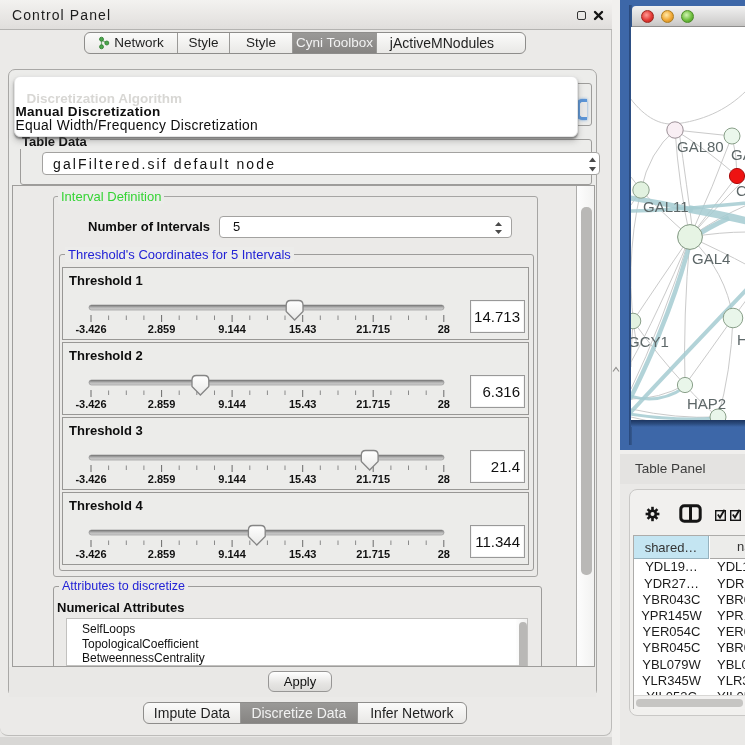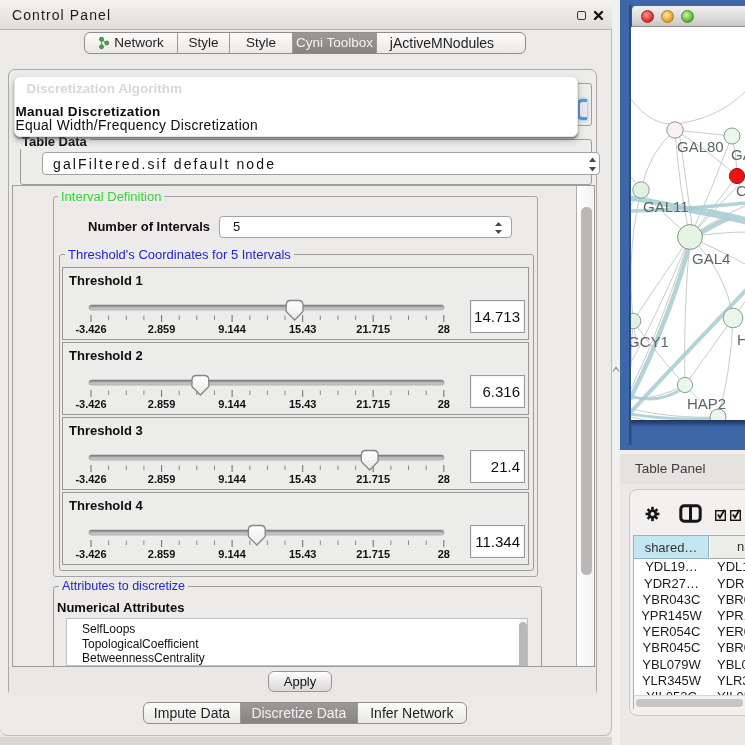--- a/index.html
+++ b/index.html
@@ -439,18 +439,18 @@
     <div style="position:absolute; left:0; top:23.4px; width:75px; font-size:13px; color:#1c1c1c; text-align:center; line-height:16.2px;">YDL19…<br>YDR27…<br>YBR043C<br>YPR145W<br>YER054C<br>YBR045C<br>YBL079W<br>YLR345W<br>YIL053C</div>
     <div style="position:absolute; left:83px; top:23.4px; width:70px; font-size:13px; color:#1c1c1c; line-height:16.2px;">YDL194W<br>YDR277C<br>YBR043C<br>YPR145W<br>YER054C<br>YBR045C<br>YBL079W<br>YLR345W<br>YIL053C</div>
 
     <div style="position:absolute; left:0; top:159px; width:127px; height:14px; background:#f2f1f0; border-top:1px solid #d8d7d5;"></div>
     <div style="position:absolute; left:2px; top:163px; width:107px; height:7.5px; background:#c6c5c3; border-radius:3.75px;"></div>
 
   </div>
 </div>
 
 <div class="abs" id="popup">
-  <div class="abs" style="left:11.5px; top:4px; font-size:13.5px; font-weight:bold; color:#d8d7d4;">Discretization Algorithm</div>
+  <div class="abs" style="left:11.5px; top:14px; font-size:13.5px; font-weight:bold; color:#d8d7d4;">Discretization Algorithm</div>
   <div class="abs" style="left:0.5px; top:27px; font-size:13.5px; letter-spacing:0.3px; font-weight:bold; color:#0d0d0d;">Manual Discretization</div>
   <div class="abs" style="left:0.5px; top:41px; font-size:13.8px; letter-spacing:0.35px; color:#0d0d0d;">Equal Width/Frequency Discretization</div>
 </div>
 
 <div class="abs" style="left:0; top:737px; width:612px; height:8px; background:#d8d7d5;"></div>
 
 </body></html>

